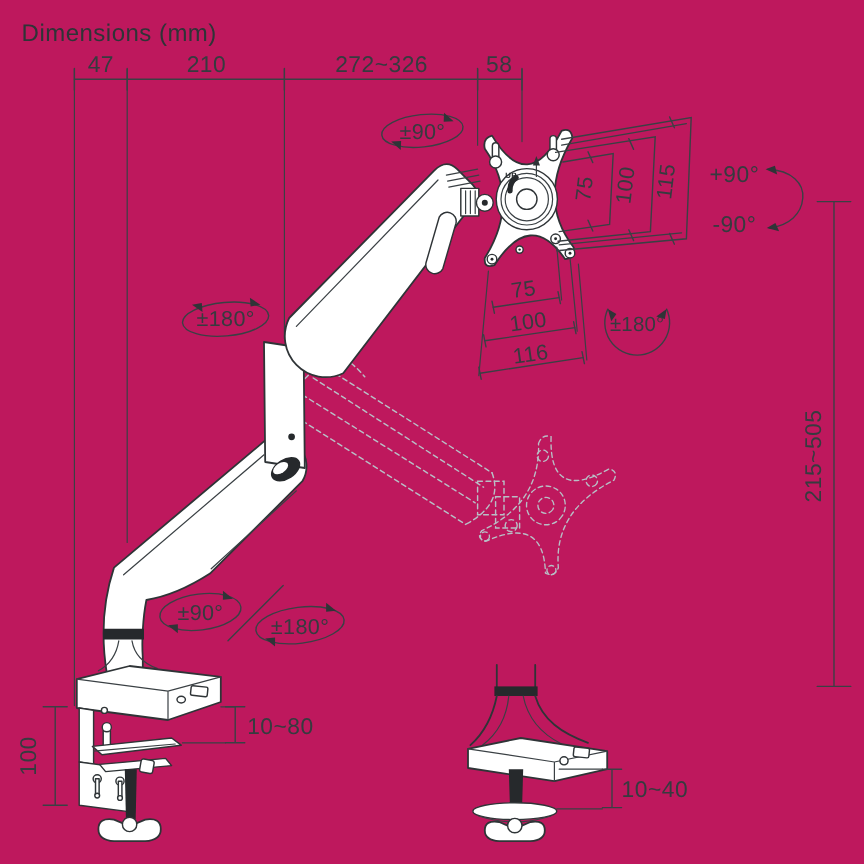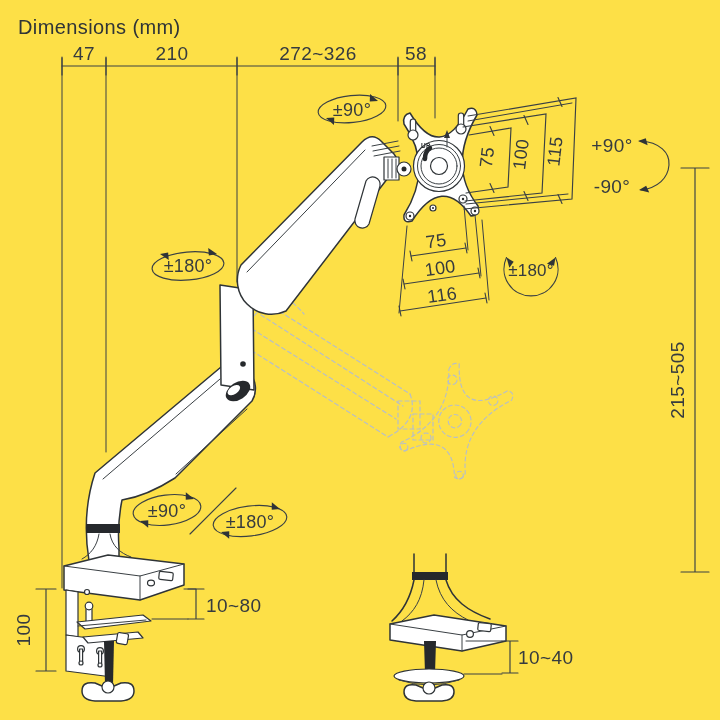--- a/index.html
+++ b/index.html
@@ -1,16 +1,16 @@
 <!DOCTYPE html>
 <html><head>
 <meta charset="utf-8">
 <style>
   html,body{margin:0;padding:0;background:#ffffff;}
-  .stage{position:relative;width:720px;height:720px;background:#fde047;overflow:hidden;}
+  .stage{position:relative;width:720px;height:720px;background:#be185d;overflow:hidden;}
   svg{display:block;font-family:"Liberation Sans", sans-serif;}
   .ln    {stroke:#2f3437;stroke-width:1.5;fill:none;stroke-linecap:round;stroke-linejoin:round;}
   .thin  {stroke:#3a4044;stroke-width:1;fill:none;stroke-linecap:round;}
   .dim   {stroke:#3a4044;stroke-width:1.15;fill:none;stroke-linecap:round;}
   .fillw {fill:#ffffff;stroke:#2f3437;stroke-width:1.5;stroke-linejoin:round;}
   .fillw2{fill:#ffffff;stroke:#2f3437;stroke-width:1.2;stroke-linejoin:round;}
   .dark  {fill:#26292c;stroke:none;}
   .darkln{stroke:#26292c;stroke-width:4.5;fill:none;stroke-linecap:round;}
   .ghost {stroke:#b8bfc6;stroke-width:1.2;fill:none;stroke-dasharray:4 3;stroke-linecap:round;}
   .arrow {fill:#2f3437;stroke:none;}

